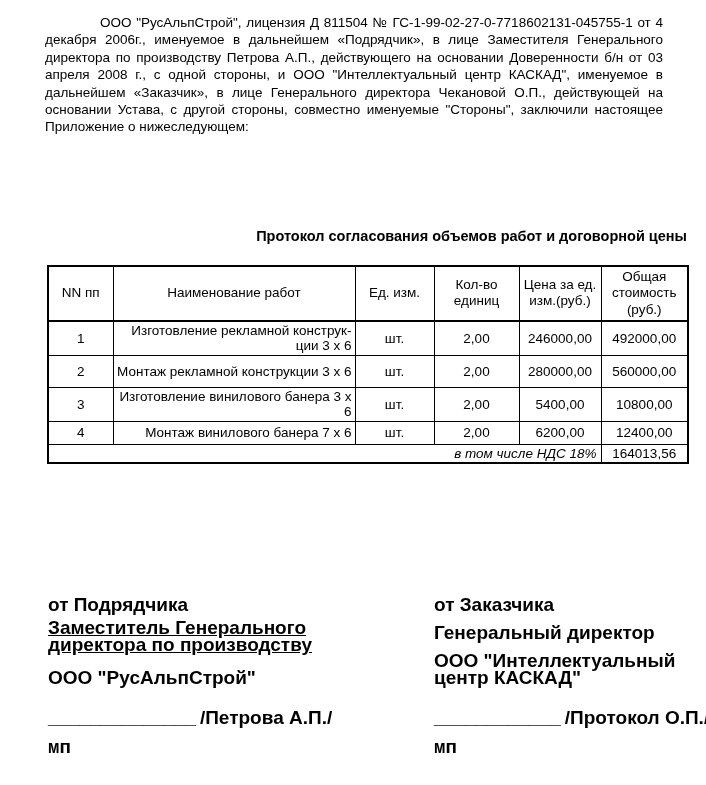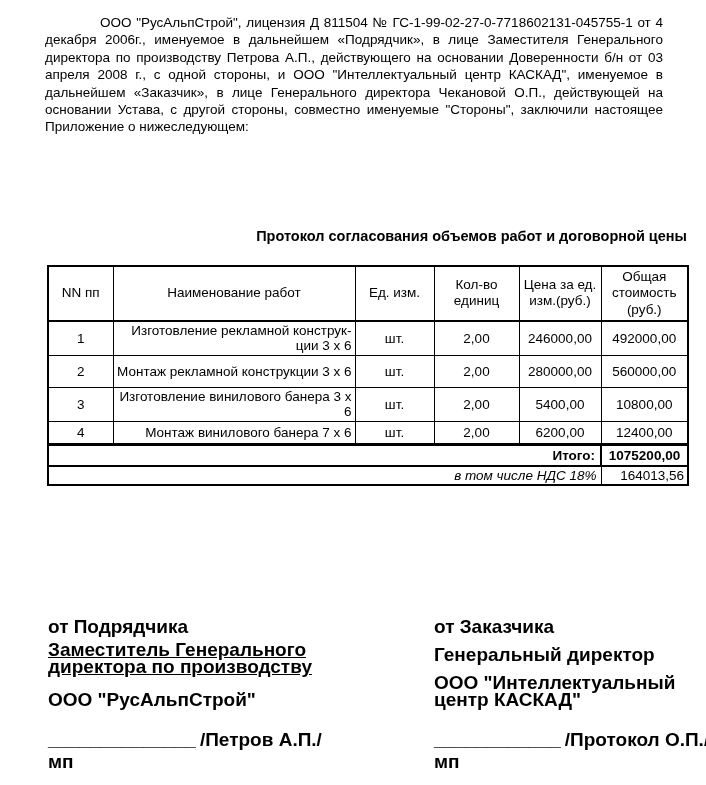--- a/index.html
+++ b/index.html
@@ -65,39 +65,39 @@
   .row-itogo td {
     border-top: 3px solid #000;
     border-bottom: 2px solid #000;
     font-weight: bold;
     height: 22px;
   }
   .row-itogo td.itogo-label { text-align: right; padding-right: 5px; }
   .row-itogo td.itogo-value { text-align: center; border-left: 2px solid #000; }
   .row-vat td { height: 19px; line-height: 15px; }
   .row-vat td.vat-label { text-align: right; padding-right: 4px; font-style: italic; }
-  .row-vat td.vat-value { text-align: right; }
+  .row-vat td.vat-value { text-align: center; }
 
   
   .signatures {
     margin: 132px 0 0 48px;
     display: flex;
     font-size: 19px;
     font-weight: bold;
     line-height: 17px;
   }
   .sig-col-left { width: 340px; margin-right: 46px; }
   .sig-col-right { width: 258px; }
   .sig-col-left .sig-position { margin-top: 6px; text-decoration: underline; }
   .sig-col-left .sig-company  { margin-top: 16px; }
   .sig-col-right .sig-position { margin-top: 11px; }
   .sig-col-right .sig-company  { margin-top: 11px; }
   .sig-line { margin-top: 23px; white-space: nowrap; }
   .sig-name { margin-left: 4px; }
-  .sig-seal { margin-top: 5px; }
+  .sig-seal { margin-top: 14px; font-family: Liberation Mono, monospace; }
 </style>
 </head>
 <body>
 
 <div class="page">
 
   <p class="intro">ООО "РусАльпСтрой", лицензия Д 811504 № ГС-1-99-02-27-0-7718602131-045755-1 от 4 декабря 2006г., именуемое в дальнейшем «Подрядчик», в лице Заместителя Генерального директора по производству Петрова А.П., действующего на основании Доверенности б/н от 03 апреля 2008 г., с одной стороны, и ООО "Интеллектуальный центр КАСКАД", именуемое в дальнейшем «Заказчик», в лице Генерального директора Чекановой О.П., действующей на основании Устава, с другой стороны, совместно именуемые "Стороны", заключили настоящее Приложение о нижеследующем:</p>
 
   <div class="title">Протокол согласования объемов работ и договорной цены</div>
 
@@ -148,39 +148,35 @@
         <tr>
           <td class="c-num">4</td>
           <td class="c-name">Монтаж винилового банера 7 х 6</td>
           <td class="c-unit">шт.</td>
           <td class="c-qty">2,00</td>
           <td class="c-price">6200,00</td>
           <td class="c-total">12400,00</td>
         </tr>
       </tbody>
     <tfoot>
-      <tr class="row-itogo">
-        <td class="itogo-label" colspan="5">Итого:</td>
-        <td class="itogo-value">1075200,00</td>
-      </tr>
       <tr class="row-vat">
         <td class="vat-label" colspan="5">в том числе НДС 18%</td>
         <td class="vat-value">164013,56</td>
       </tr>
     </tfoot>
   </table>
 
   <div class="signatures">
 
     <div class="sig-col-left">
       <div class="sig-party">от Подрядчика</div>
       <div class="sig-position">Заместитель Генерального директора по производству</div>
       <div class="sig-company">ООО "РусАльпСтрой"</div>
       <div class="sig-line">
-        <span>______________</span><span class="sig-name">/Петров А.П./</span>
+        <span>______________</span><span class="sig-name">/Петрова А.П./</span>
       </div>
       <div class="sig-seal">мп</div>
     </div>
 
     <div class="sig-col-right">
       <div class="sig-party">от Заказчика</div>
       <div class="sig-position">Генеральный директор</div>
       <div class="sig-company">ООО "Интеллектуальный центр КАСКАД"</div>
       <div class="sig-line">
         <span>____________</span><span class="sig-name">/Протокол О.П./</span>

